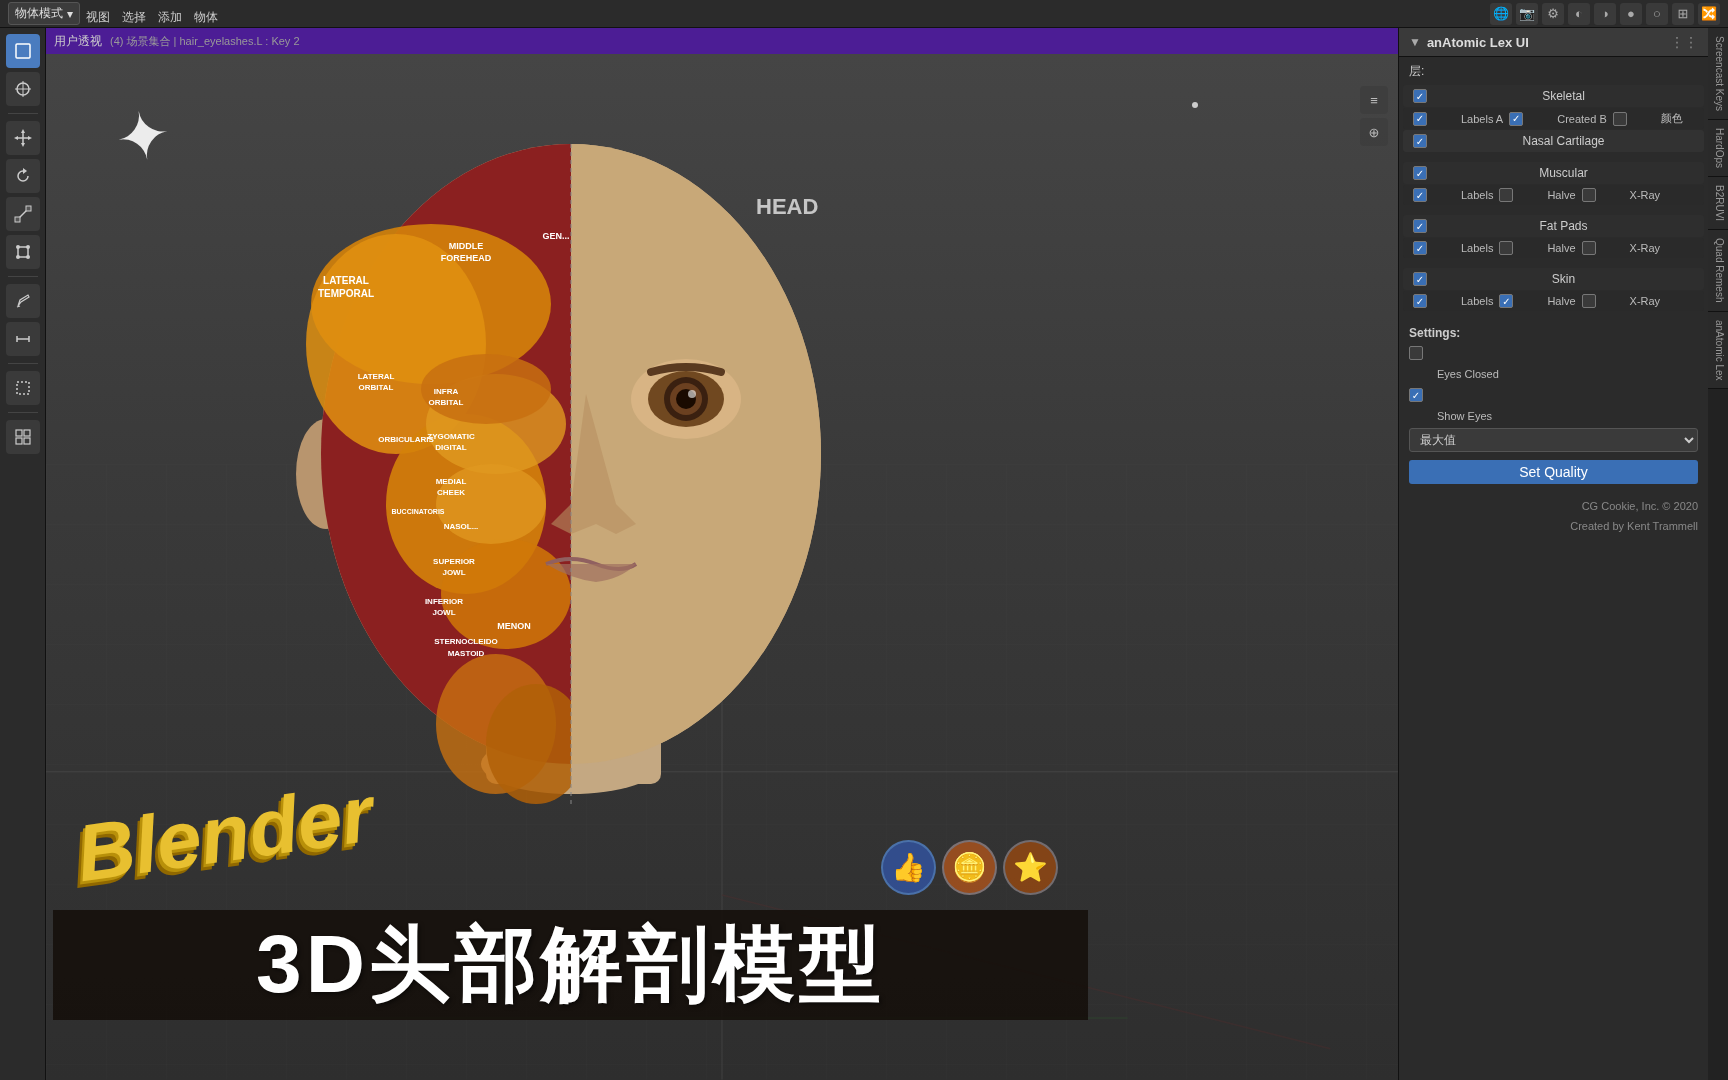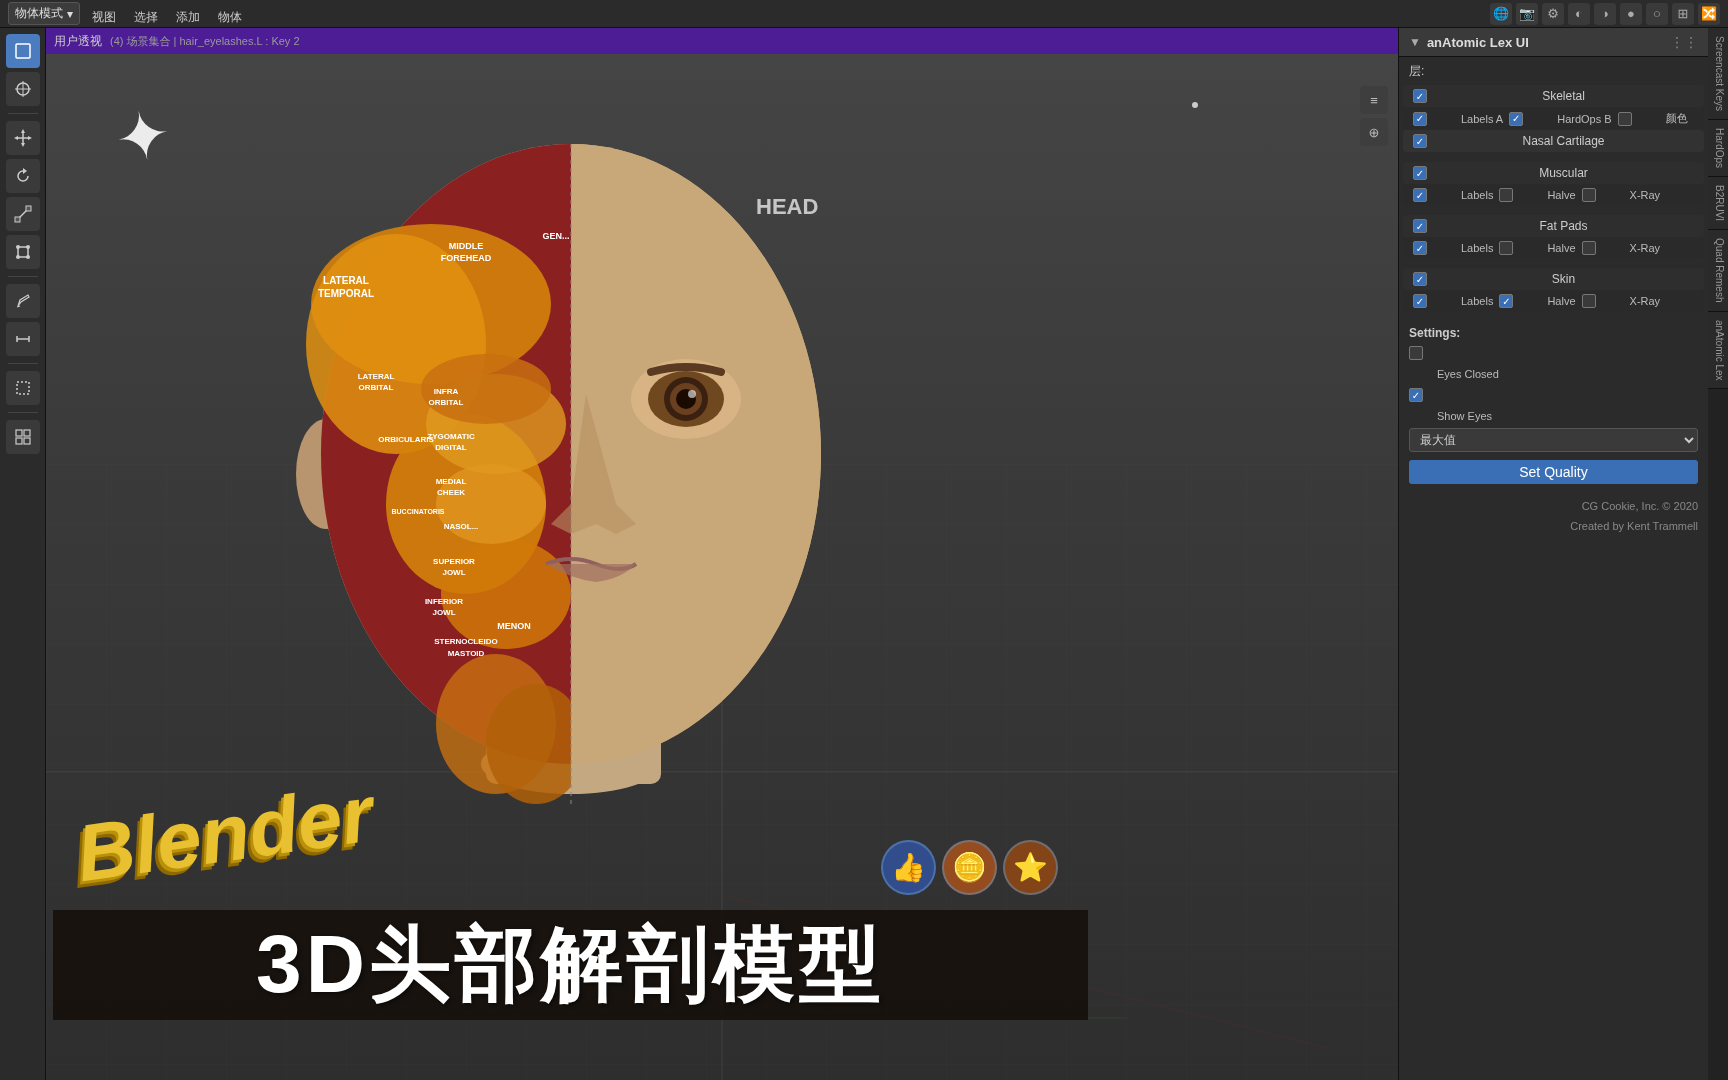--- a/index.html
+++ b/index.html
@@ -13,21 +13,20 @@
     }
 
     
     #top-menubar {
       width: 100%;
       height: 28px;
       background: #2b2b2b;
       display: flex;
       align-items: center;
       padding: 0 8px;
-      gap: 6px;
       position: absolute;
       top: 0;
       left: 0;
       z-index: 100;
       border-bottom: 1px solid #111;
     }
     .menu-item {
       color: #ccc;
       font-size: 12px;
       padding: 2px 6px;
@@ -679,21 +678,21 @@
   <div class="section-label">层:</div>
 
   <div class="layer-row layer-main">
     <div class="checkbox-custom">✓</div>
     <span class="layer-name">Skeletal</span>
   </div>
   <div class="sub-row">
     <div class="checkbox-custom">✓</div>
     <span class="sub-label">Labels A</span>
     <div class="checkbox-custom">✓</div>
-    <span class="sub-label">HardOps B</span>
+    <span class="sub-label">Created B</span>
     <div class="checkbox-custom unchecked"></div>
     <span class="sub-label">颜色</span>
   </div>
   <div class="layer-row">
     <div class="checkbox-custom">✓</div>
     <span class="layer-name">Nasal Cartilage</span>
   </div>
 
   <div class="panel-divider"></div>
 

